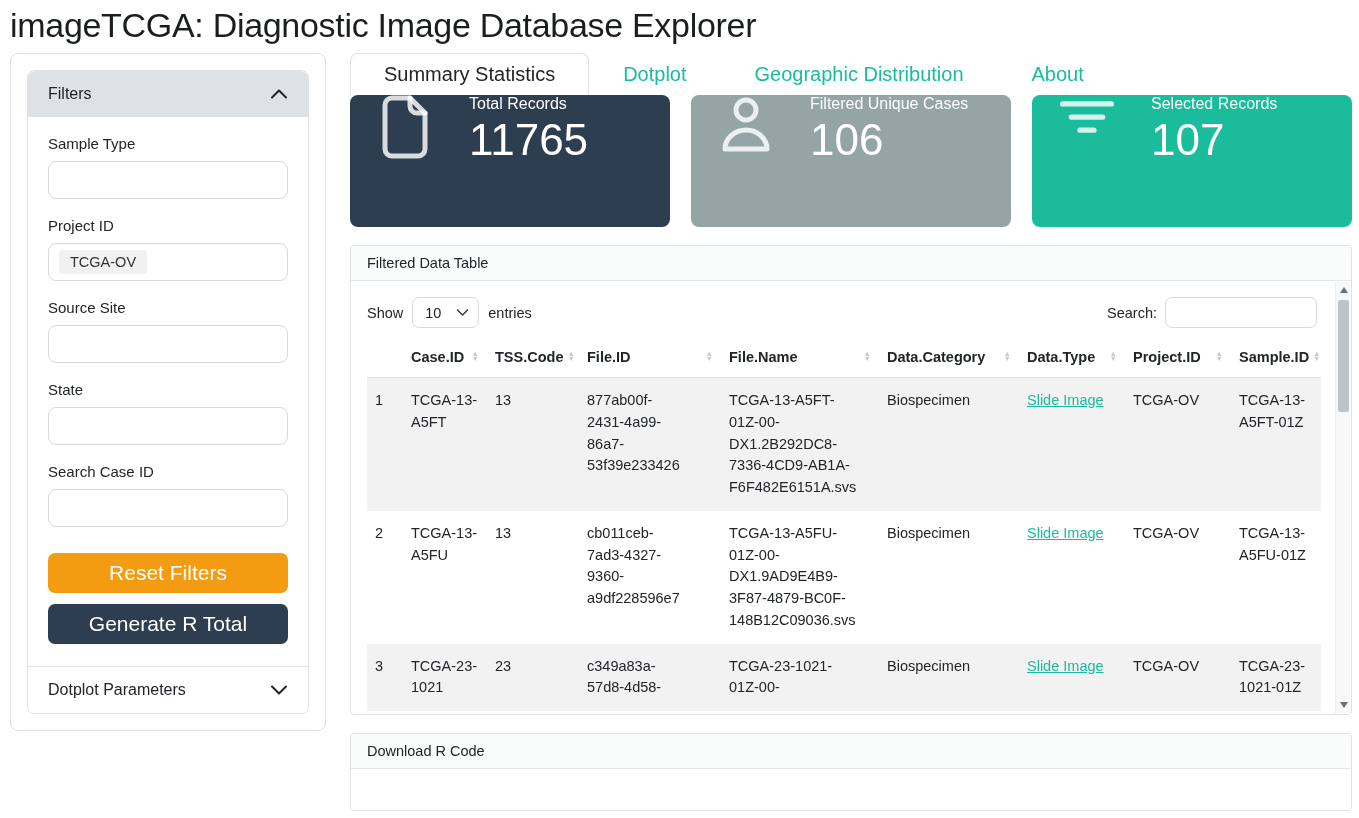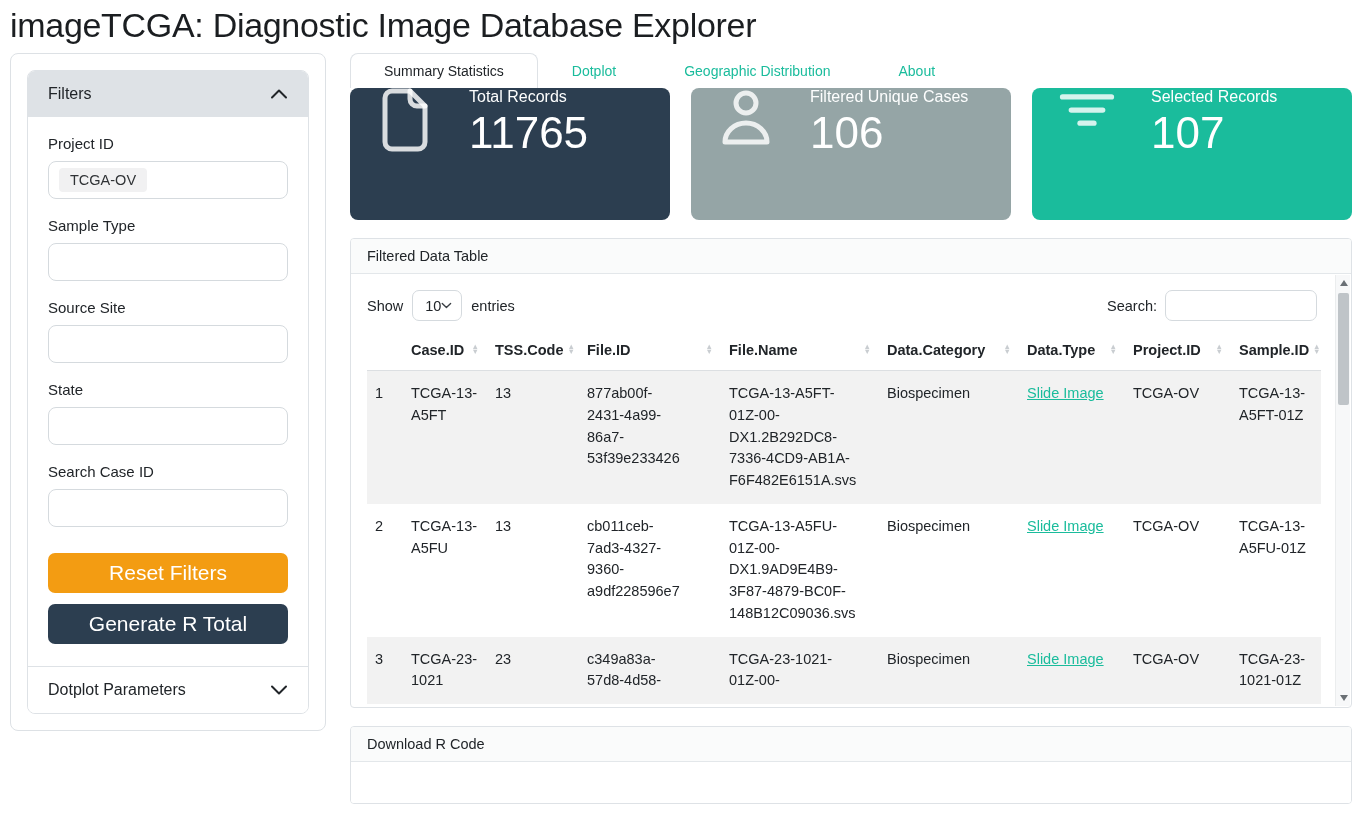--- a/index.html
+++ b/index.html
@@ -47,21 +47,21 @@
   }
   .btn-reset { background: #f39c12; color: #fff; margin-top: 26px; }
   .btn-generate { background: #2c3e50; color: #fff; margin-top: 11px; }
   .chev { stroke: #212529; stroke-width: 2; fill: none; stroke-linecap: round; stroke-linejoin: round; }
 
   
   .main { flex: 1 1 auto; width: 1002px; }
 
   .tabs { display: flex; align-items: flex-end; }
   .tab {
-    padding: 9px 33px; font-size: 14px; color: #1abc9c; cursor: pointer;
+    padding: 9px 33px; font-size: 20px; color: #1abc9c; cursor: pointer;
     border: 1px solid transparent; border-bottom: none;
     border-radius: 8px 8px 0 0; white-space: nowrap;
   }
   .tab.active { background: #fff; border-color: #dee2e6; color: #212529; }
 
   .valueboxes { display: flex; gap: 21px; }
   .valuebox {
     flex: 1 1 0; height: 132px; border-radius: 8px; color: #fff;
     display: flex; padding-left: 27px;
   }
@@ -85,21 +85,21 @@
   .table-body {
     position: relative; height: 433px; overflow: hidden;
     padding: 16px 20px 0 16px;
   }
   .dt-controls {
     display: flex; align-items: center; font-size: 14.5px; margin-bottom: 13px;
     padding-right: 14px;
   }
   .select-box {
     display: inline-flex; align-items: center; justify-content: space-between;
-    width: 50px; height: 31px; border: 1px solid #d5dade; border-radius: 7px;
+    width: 67px; height: 31px; border: 1px solid #d5dade; border-radius: 7px;
     padding: 0 9px 0 12px; margin: 0 9px; cursor: pointer; font-size: 14.5px;
   }
   .dt-search { margin-left: auto; display: flex; align-items: center; gap: 8px; }
   .search-input {
     width: 152px; height: 31px; border: 1px solid #d5dade; border-radius: 7px;
     font-family: inherit; font-size: 14px; padding: 0 8px; outline: none;
   }
 
   table.dt { border-collapse: collapse; width: calc(100% - 16px); table-layout: fixed; font-size: 14.5px; }
   table.dt th {
@@ -149,29 +149,29 @@
       <div class="acc-item">
         <div class="acc-header expanded">
           <span>Filters</span>
           <svg class="chev" width="18" height="12" viewBox="0 0 18 12">
               <polyline points="2,9.5 9,2.5 16,9.5"></polyline>
             </svg>
         </div>
         <div class="acc-body">
 
           <div class="field">
+            <div class="field-label">Sample Type</div>
+            <div class="input-box"></div>
+          </div>
+
+          <div class="field">
             <div class="field-label">Project ID</div>
             <div class="input-box">
               <span class="token">TCGA-OV</span>
             </div>
-          </div>
-
-          <div class="field">
-            <div class="field-label">Sample Type</div>
-            <div class="input-box"></div>
           </div>
 
           <div class="field">
             <div class="field-label">Source Site</div>
             <div class="input-box"></div>
           </div>
 
           <div class="field">
             <div class="field-label">State</div>
             <div class="input-box"></div>

